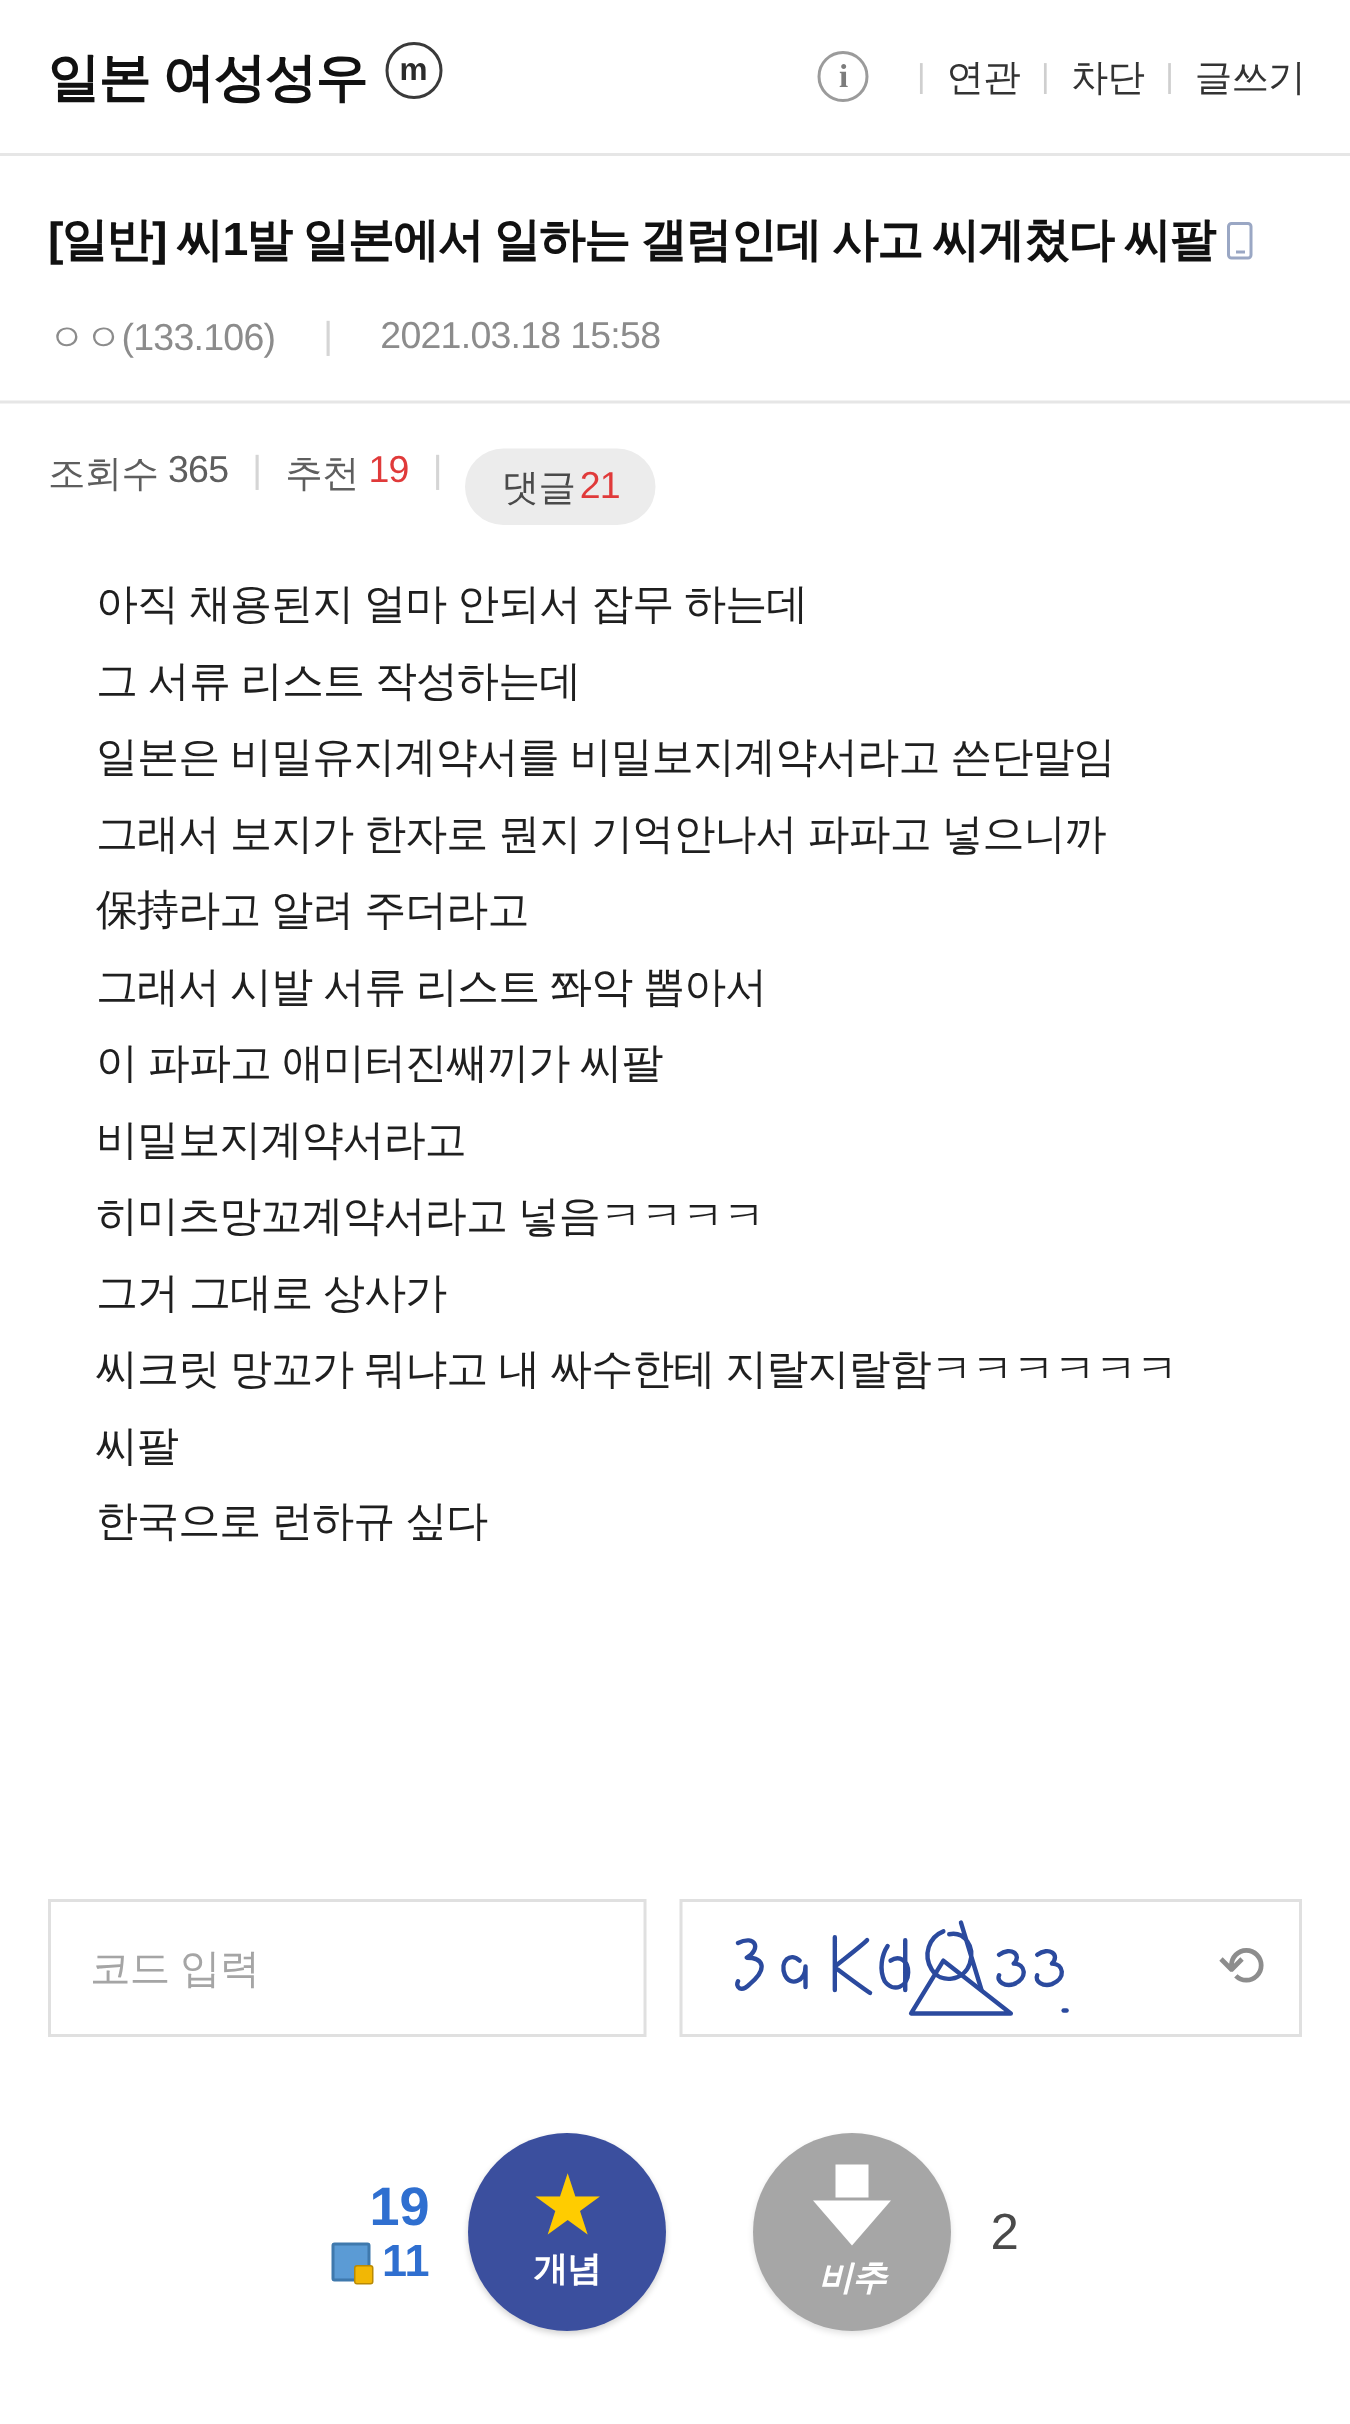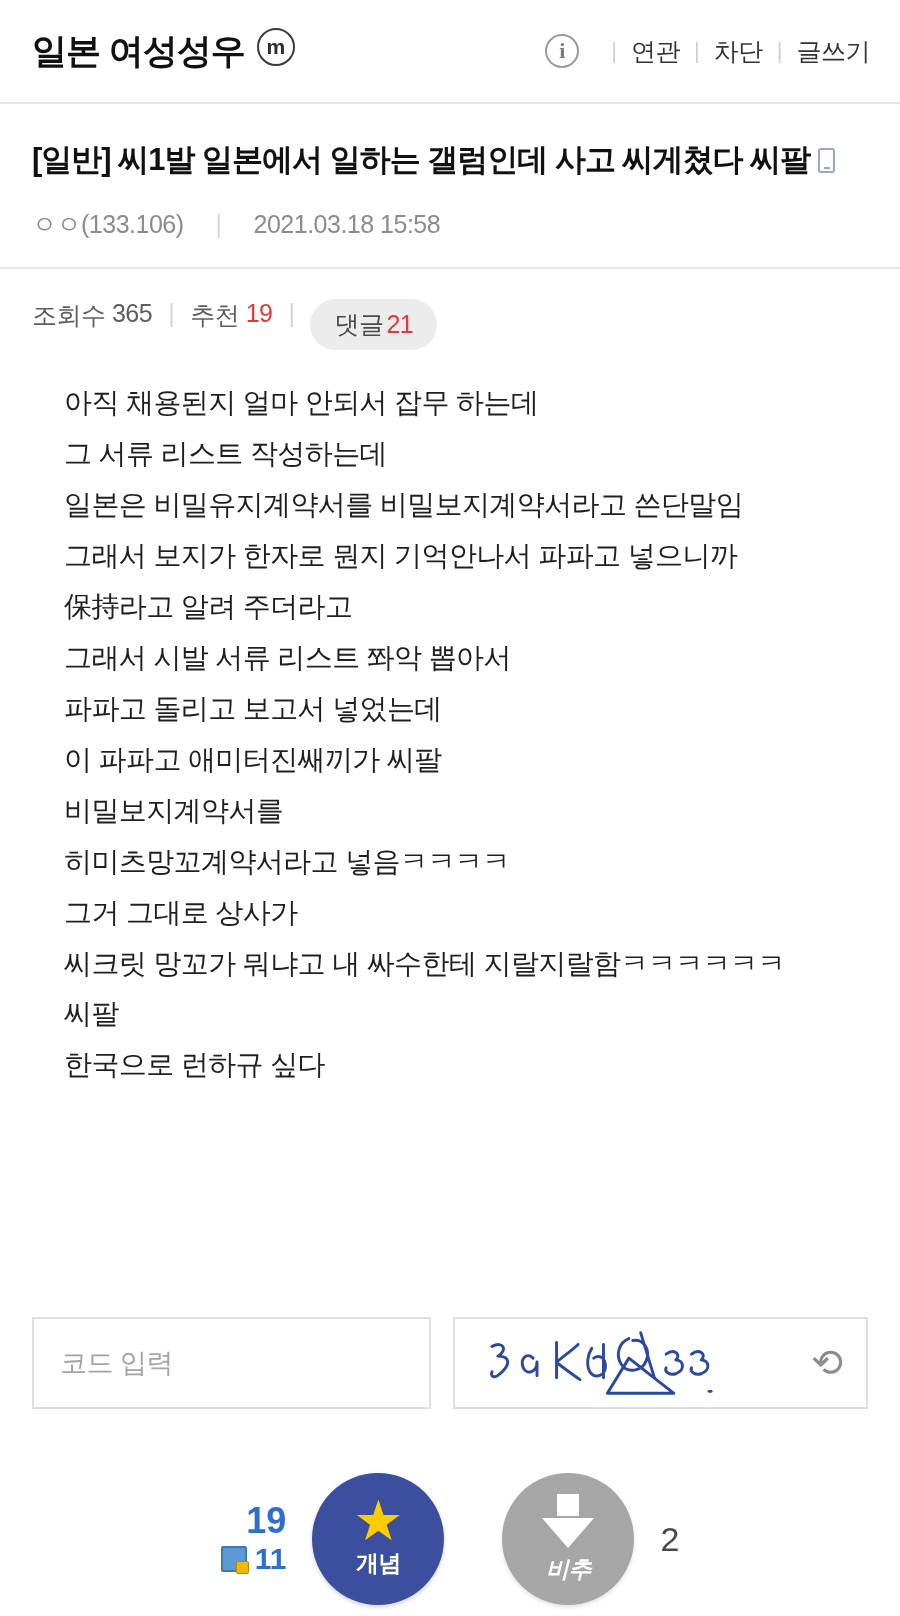--- a/index.html
+++ b/index.html
@@ -373,23 +373,22 @@
   </span>
 </div>
 
 <div class="post-body">
   <p>아직 채용된지 얼마 안되서 잡무 하는데</p>
   <p>그 서류 리스트 작성하는데</p>
   <p>일본은 비밀유지계약서를 비밀보지계약서라고 쓴단말임</p>
   <p>그래서 보지가 한자로 뭔지 기억안나서 파파고 넣으니까</p>
   <p>保持라고 알려 주더라고</p>
   <p>그래서 시발 서류 리스트 쫘악 뽑아서</p>
-  <p>파파고 돌리고 보고서 넣었는데</p>
   <p>이 파파고 애미터진쌔끼가 씨팔</p>
-  <p>비밀보지계약서를</p>
+  <p>비밀보지계약서라고</p>
   <p>히미츠망꼬계약서라고 넣음ㅋㅋㅋㅋ</p>
   <p>그거 그대로 상사가</p>
   <p>씨크릿 망꼬가 뭐냐고 내 싸수한테 지랄지랄함ㅋㅋㅋㅋㅋㅋ</p>
   <p>씨팔</p>
   <p>한국으로 런하규 싶다</p>
 </div>
 
 <div class="captcha-row">
   <div class="code-input">
     <span>코드 입력</span>

